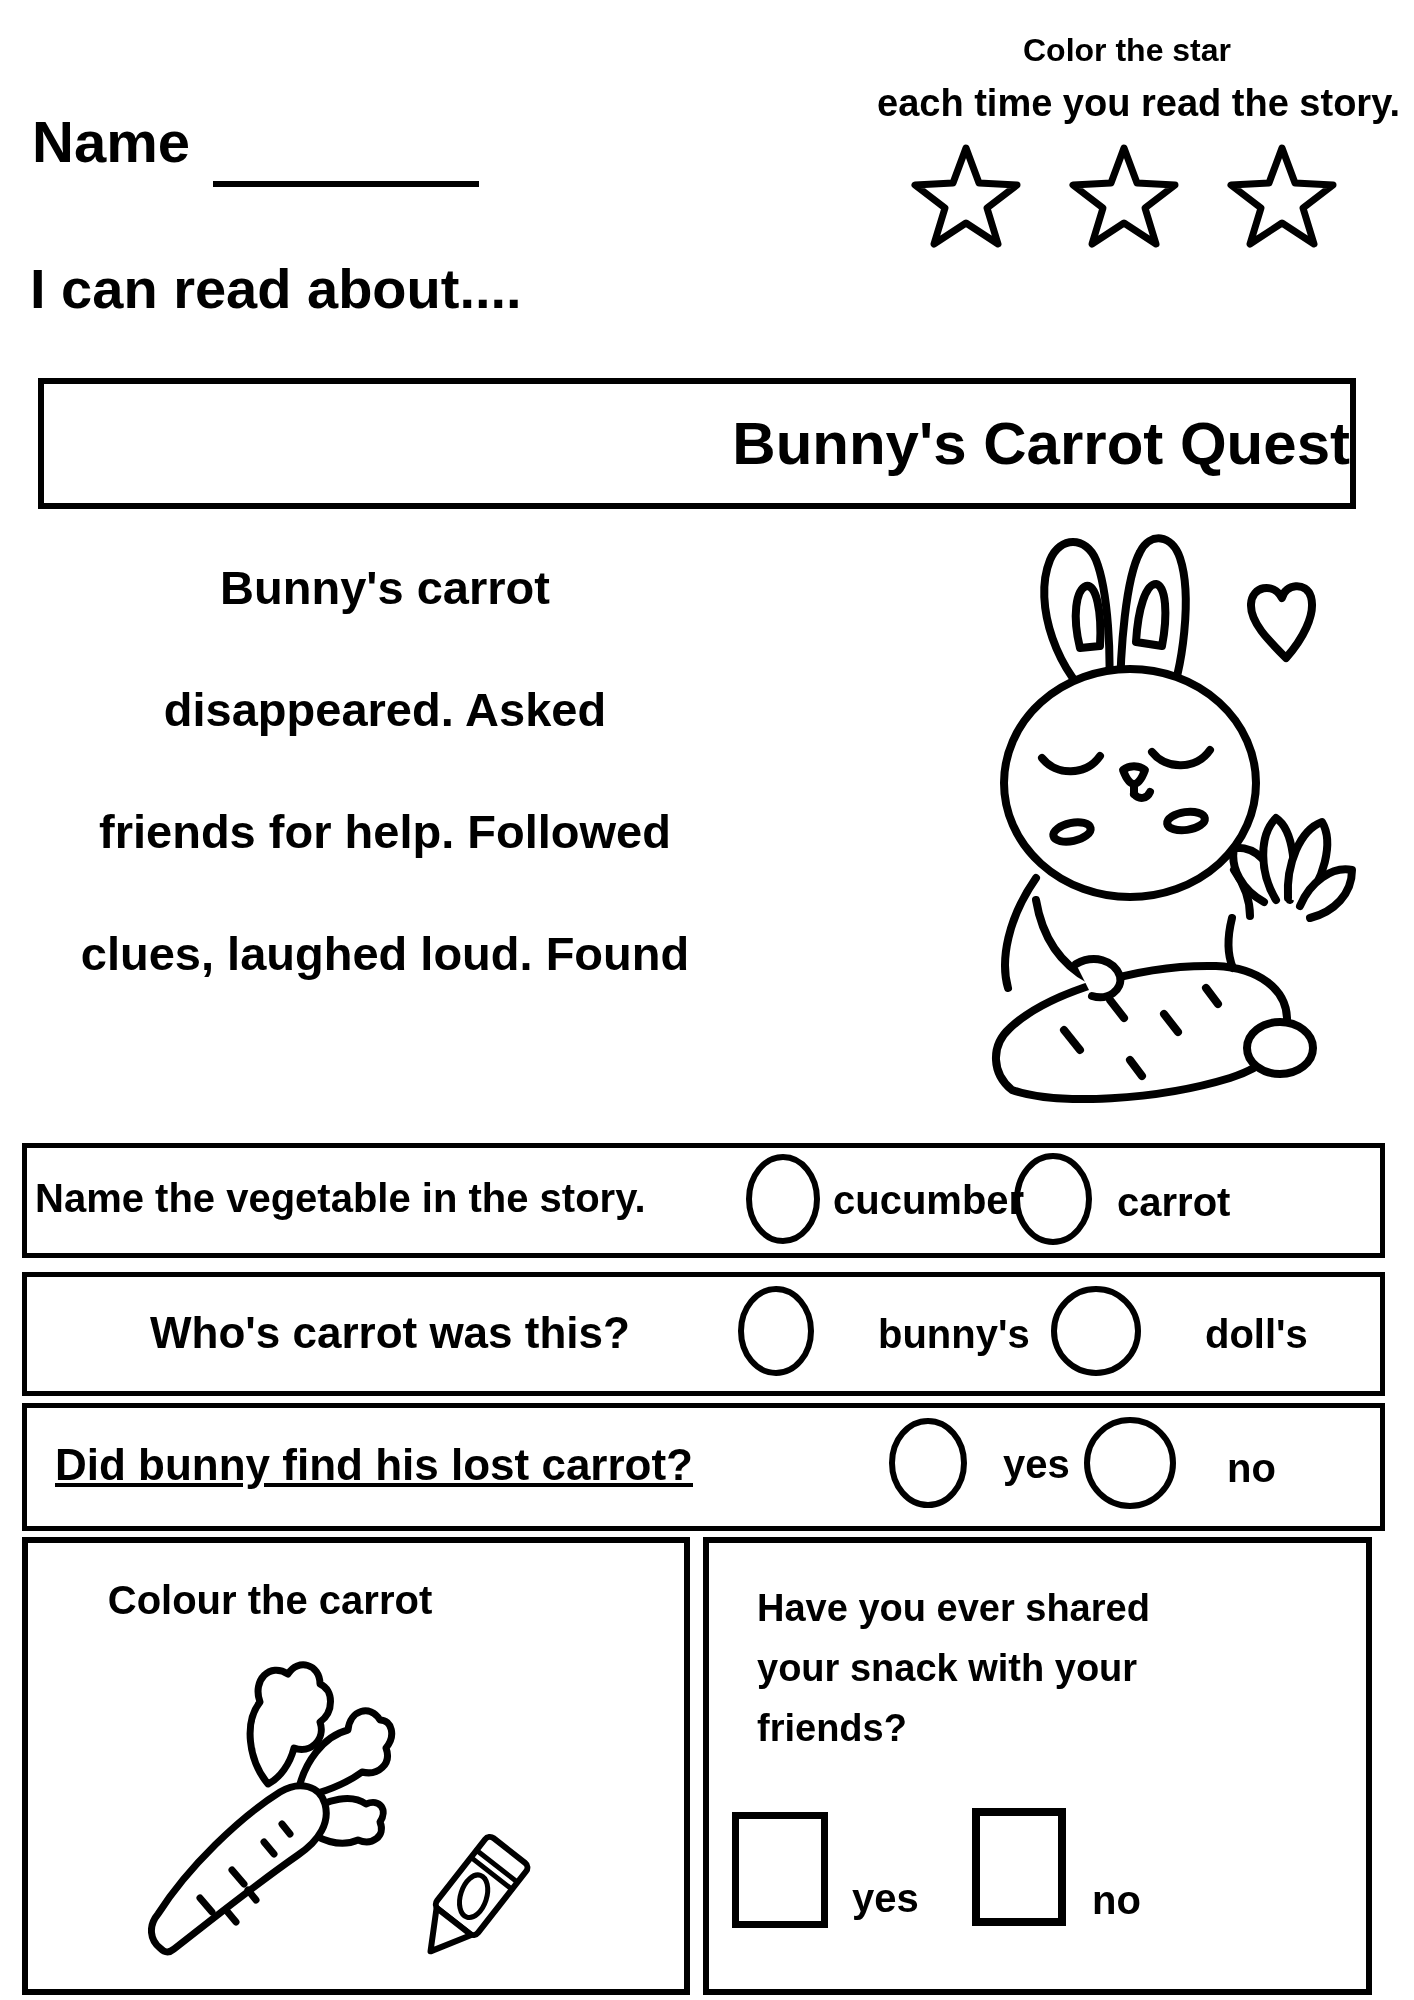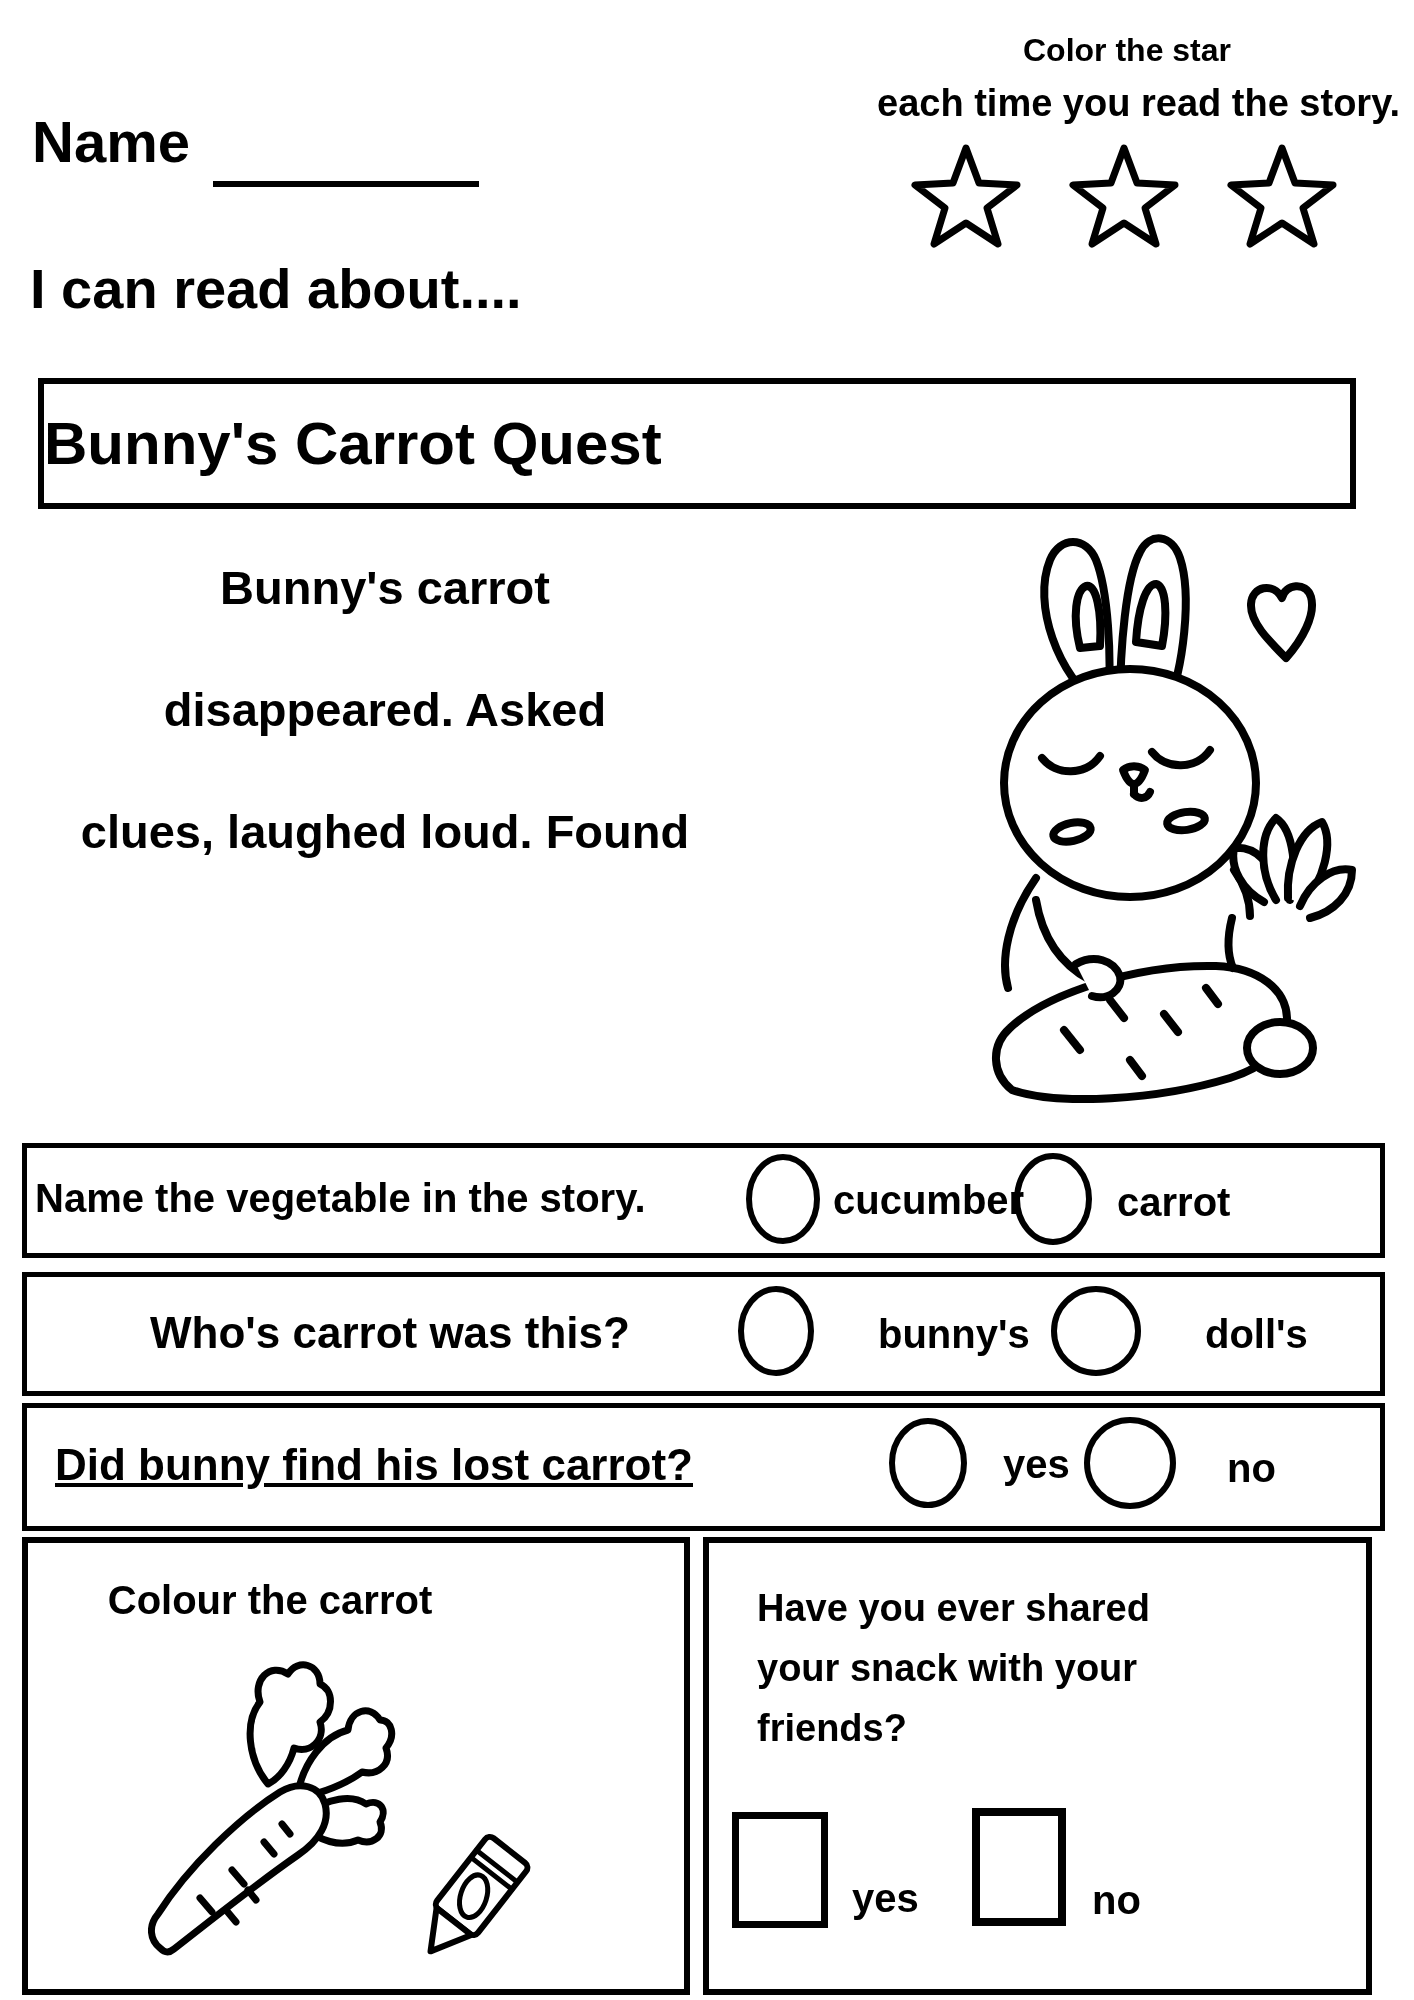--- a/index.html
+++ b/index.html
@@ -5,21 +5,21 @@
   html,body { margin:0; padding:0; background:#e8e8e8; }
   .page {
     position:relative; width:1414px; height:2000px; margin:0 auto;
     background:#ffffff; color:#000;
     font-family:"Liberation Sans", sans-serif; font-weight:700;
     overflow:hidden;
   }
   .abs { position:absolute; white-space:nowrap; }
   .frame { position:absolute; box-sizing:border-box; border:5px solid #000; background:#fff; }
   .thick { border-width:6px; }
-  .center { display:flex; align-items:center; justify-content:flex-start; }
+  .center { display:flex; align-items:center; justify-content:flex-end; }
   .txt-c { text-align:center; }
   svg { display:block; }
   .chk { position:absolute; box-sizing:border-box; background:#fff; }
 </style>
 </head>
 <body>
 
 <div class="page">
 
   <div class="abs" style="left:32px; top:108px; font-size:58px;">Name</div>
@@ -46,20 +46,21 @@
 
   <div class="abs" style="left:30px; top:256px; font-size:56px;">I can read about....</div>
 
   <div class="frame thick center" style="left:38px; top:378px; width:1318px; height:131px;">
     <div style="font-size:60px;">Bunny's Carrot Quest</div>
   </div>
 
   <div class="abs txt-c" style="left:30px; top:527px; width:710px; font-size:47px; line-height:122px;">
     <div>Bunny's carrot</div>
     <div>disappeared. Asked</div>
+    <div>friends for help. Followed</div>
     <div>clues, laughed loud. Found</div>
   </div>
 
   <div class="abs" style="left:980px; top:528px;">
     <svg width="400" height="575" viewBox="0 0 400 575">
       <g stroke="#000" stroke-width="8" fill="none" stroke-linecap="round" stroke-linejoin="round">
 
         <path fill="#fff" d="M120 178 C 78 148, 52 76, 70 32 C 80 8, 106 8, 116 32 C 128 62, 132 130, 128 176 Z"></path>
         <path fill="#fff" d="M140 176 C 140 120, 146 50, 160 24 C 170 4, 192 6, 200 30 C 212 66, 204 140, 186 182 Z"></path>
 

